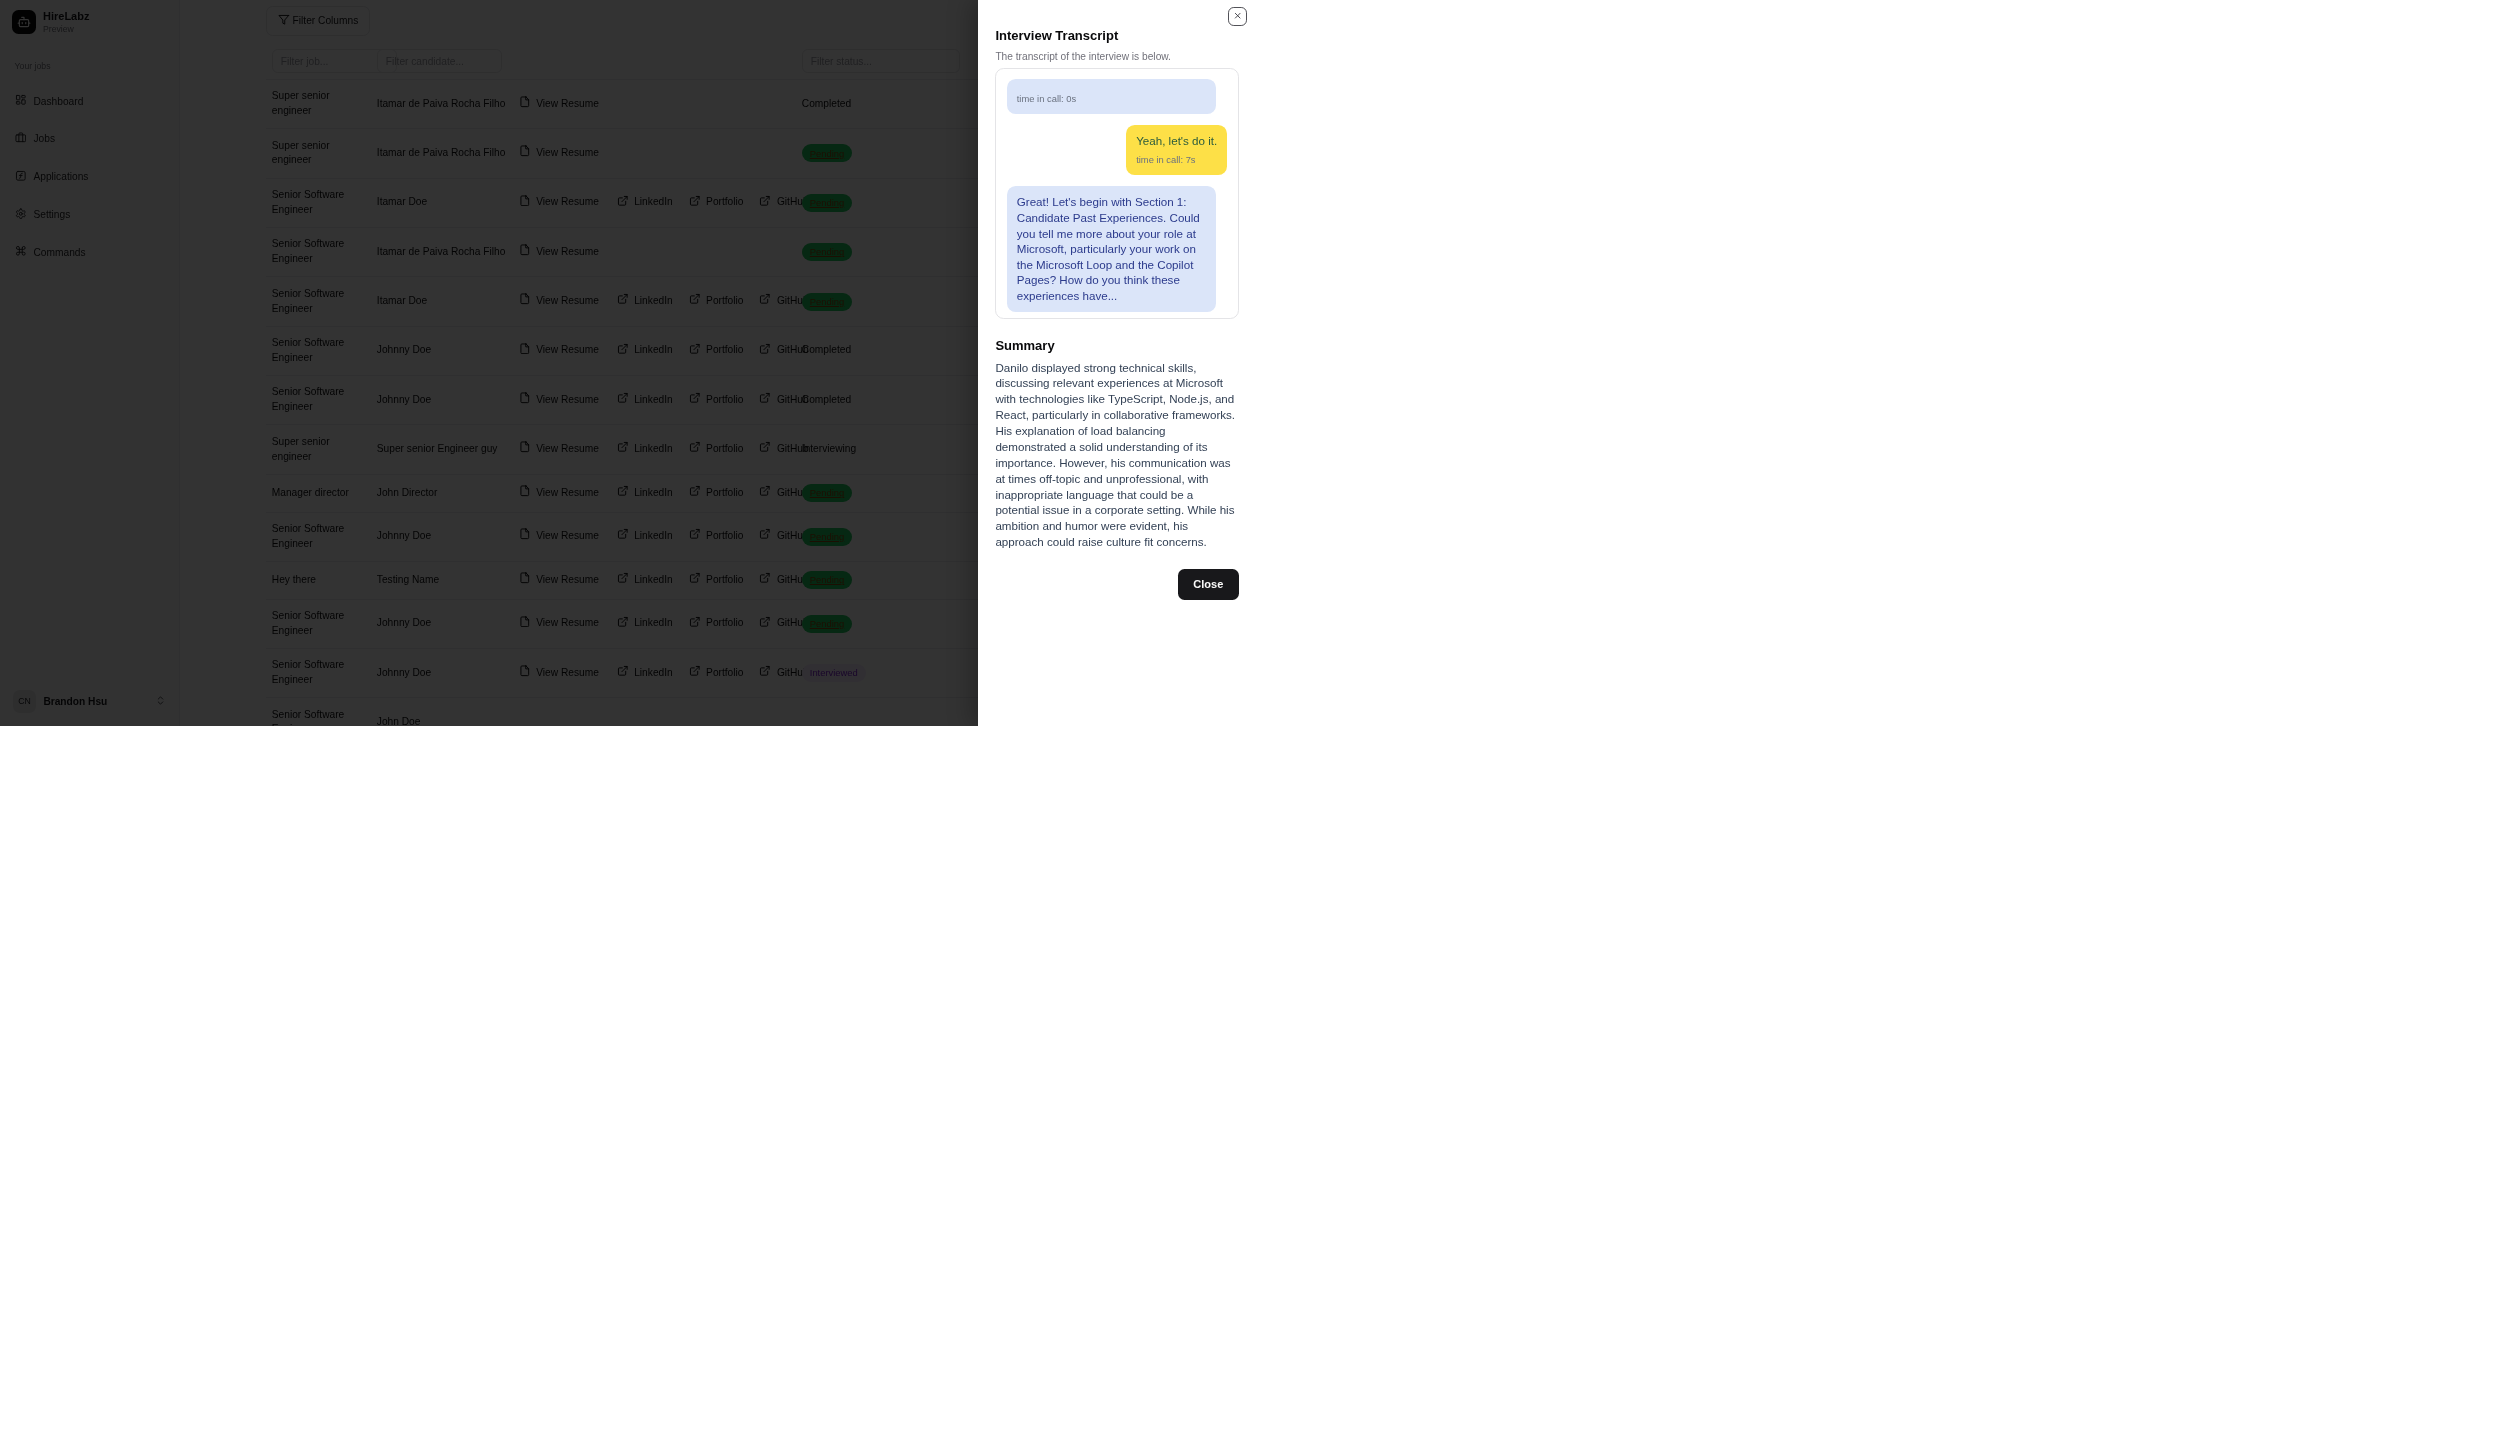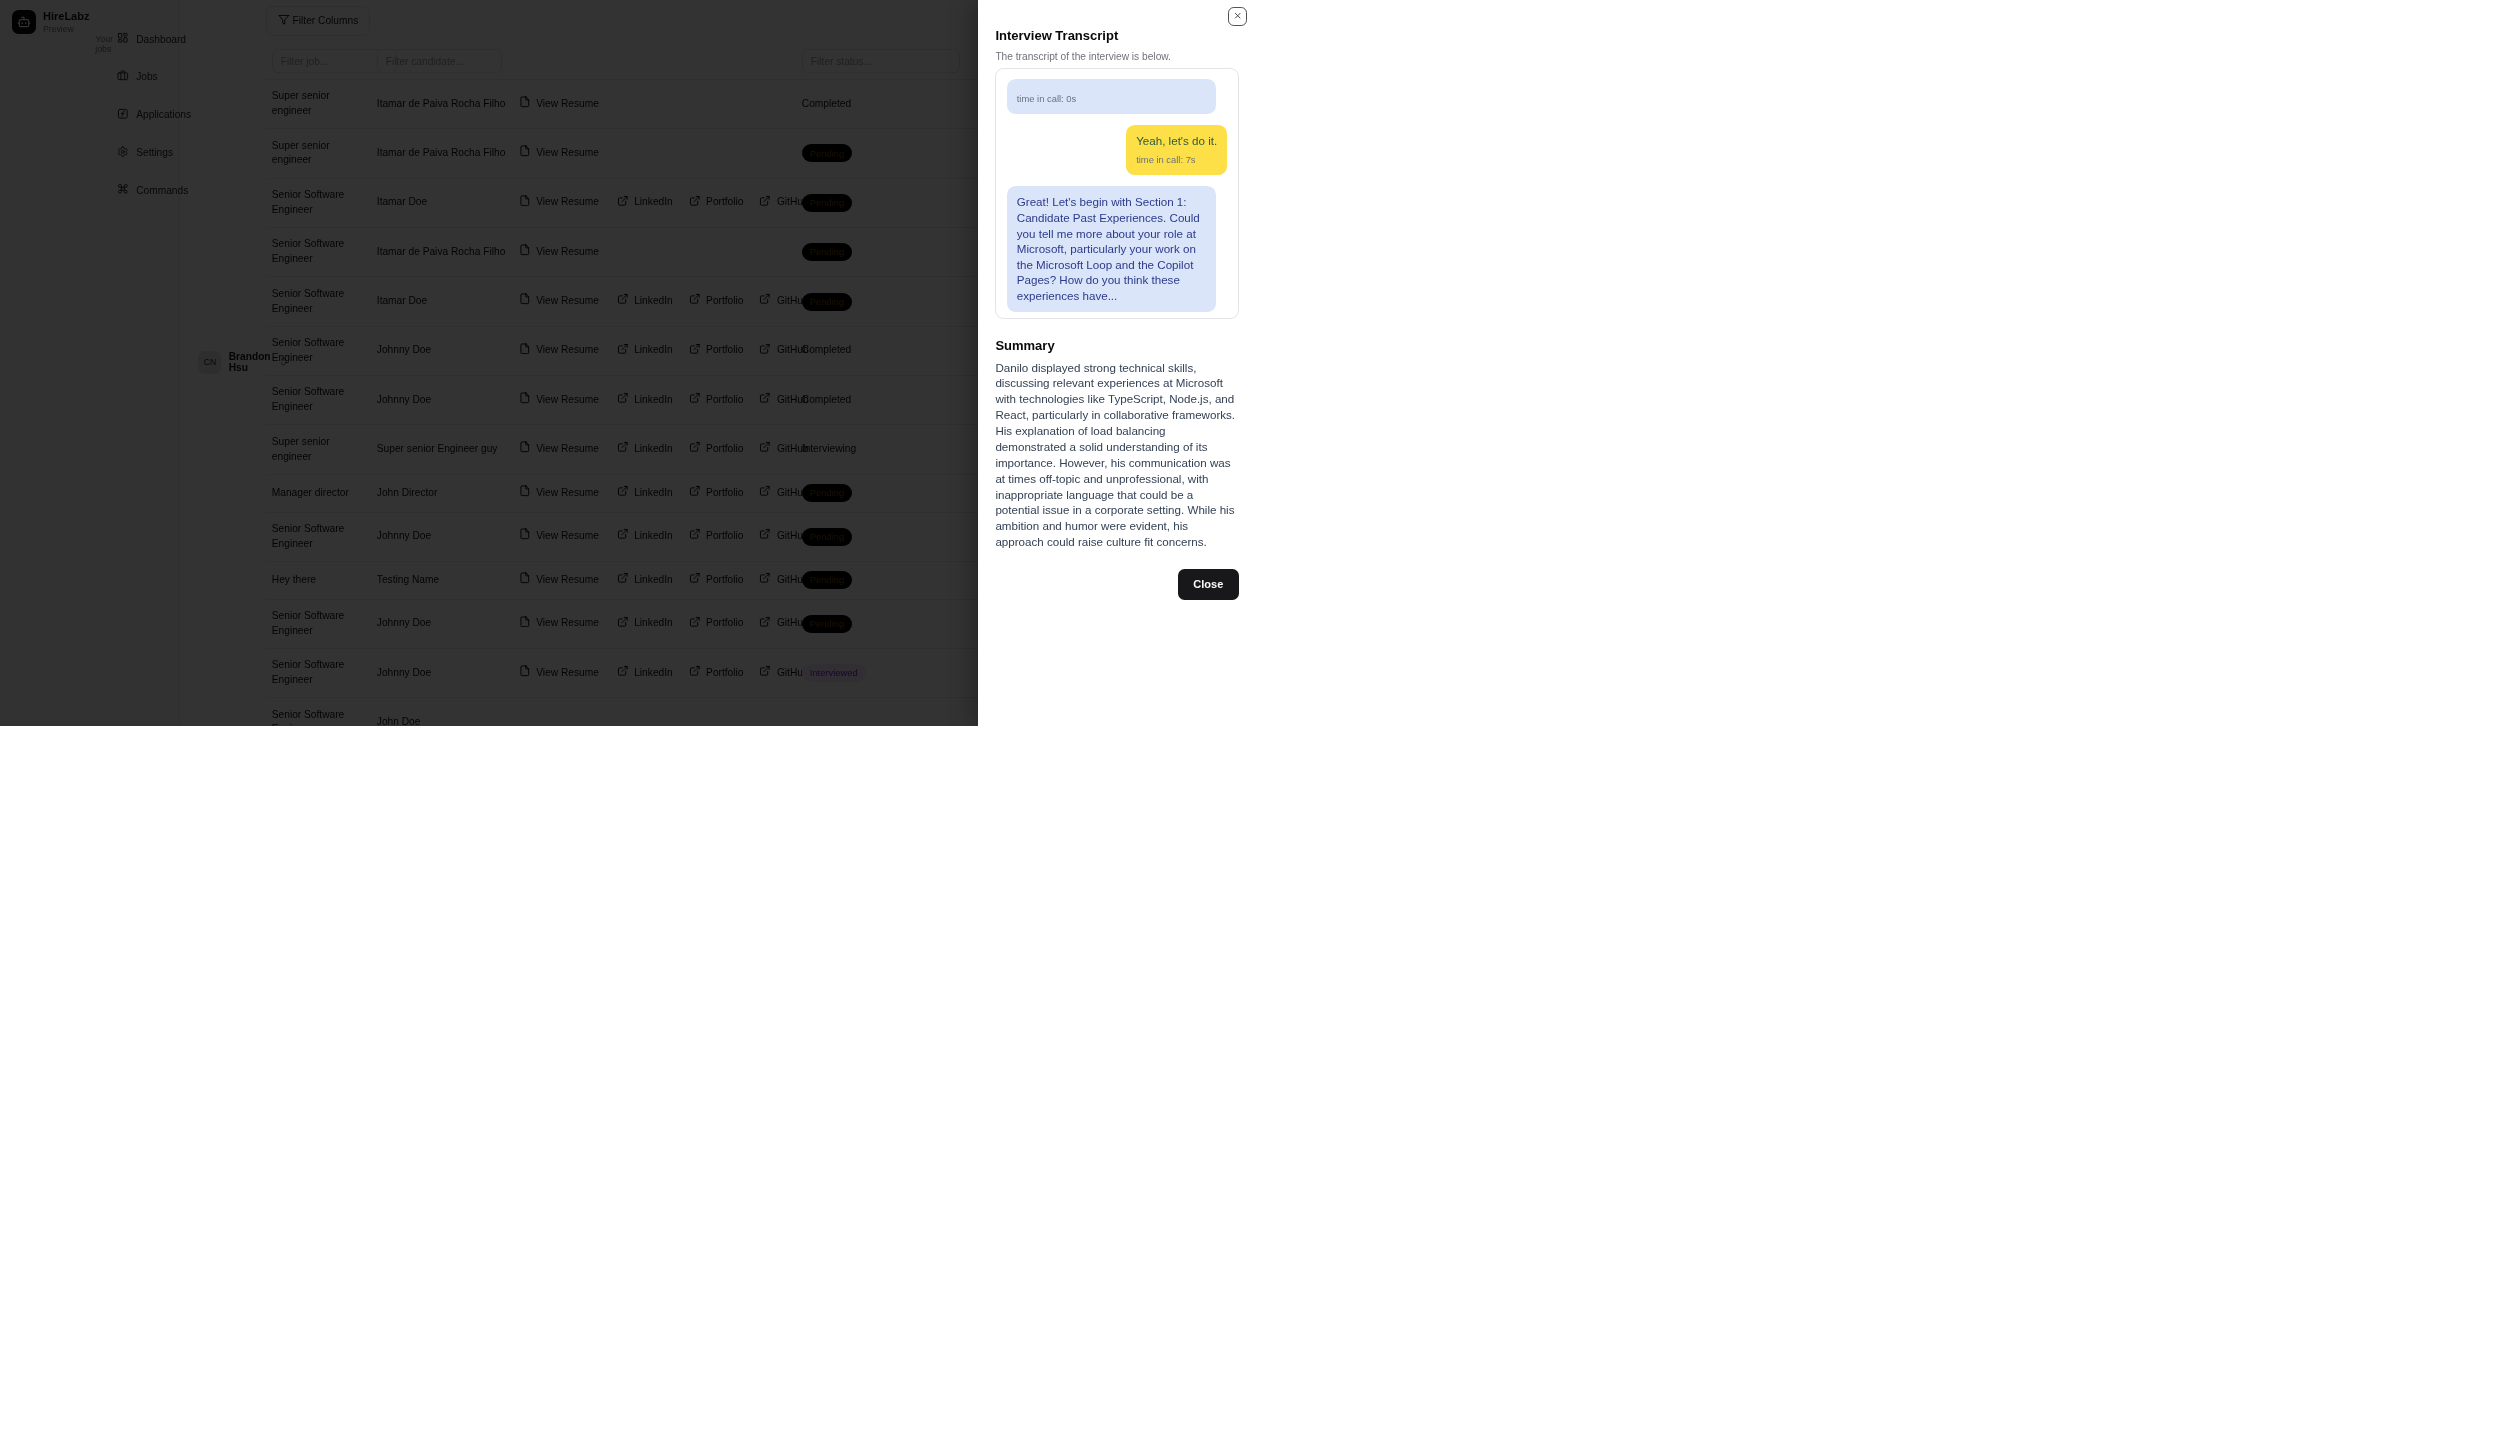--- a/index.html
+++ b/index.html
@@ -3,21 +3,21 @@
 <meta charset="utf-8">
 <style>
   * { box-sizing: border-box; margin: 0; padding: 0; }
   html,body { width:1256px; height:726px; overflow:hidden; background:#fff;
     font-family:"Liberation Sans", sans-serif; }
   .stage { position:relative; width:1256px; height:726px; background:#fff; overflow:hidden; }
   .app { display:flex; width:100%; height:100%; }
 
   
   .sidebar { width:180px; height:100%; background:#fafafa; border-right:0.7px solid #ececee;
-    padding:8.7px 10.2px; display:flex; flex-direction:row; flex-shrink:0; }
+    padding:8.7px 10.2px; display:flex; flex-direction:column; flex-shrink:0; }
   .brand { display:flex; align-items:flex-start; gap:7.3px; padding:1.5px 1.5px; }
   .brand-logo { width:24px; height:24px; background:#0a0a0a; border-radius:6.5px;
     display:flex; align-items:center; justify-content:center; flex-shrink:0; }
   .brand-title { font-size:11px; font-weight:700; color:#18181b; line-height:1.2; }
   .brand-sub { font-size:8.7px; color:#71717a; margin-top:0.7px; }
   .section-label { margin-top:25px; padding-left:4.4px; font-size:8.7px; color:#74747c; }
   .nav { margin-top:20px; display:flex; flex-direction:column; gap:17px; }
   .nav-item { display:flex; align-items:center; gap:7.3px; padding:3.6px 4.4px; border-radius:5.8px;
     font-size:10.2px; color:#27272a; cursor:pointer; }
   .nav-item svg { flex-shrink:0; }
@@ -40,21 +40,21 @@
   tr.filter-row td { padding:5.8px 5.8px; border-bottom:0.7px solid #ececee; }
   .filter-input { width:125px; height:24px; border:0.7px solid #e4e4e7; border-radius:5.8px;
     padding:0 8px; font-size:10.2px; background:transparent; color:#18181b; font-family:inherit; }
   .filter-input::placeholder { color:#9b9ba3; }
   .filter-input.small { width:158px; }
   tbody td { padding:9.4px 5.8px; border-bottom:0.7px solid #ececee; color:#101012;
     vertical-align:middle; line-height:1.45; }
   .cell-link { display:inline-flex; align-items:center; gap:5.8px; color:#101012; cursor:pointer; white-space:nowrap; }
   .links-wrap { display:flex; align-items:center; gap:16px; }
   .pill { display:inline-block; padding:2.2px 8px; border-radius:726px; font-size:9.4px; }
-  .pill.pending { background:#000000; color:#854d0e; }
+  .pill.pending { background:#22c55e; color:#854d0e;text-decoration:underline; }
   .pill.interviewed { background:#f3e8ff; color:#7e22ce; }
   .status-plain { color:#101012; }
 
   
   .overlay { position:absolute; inset:0; background:rgba(0,0,0,0.8); z-index:40; }
   .panel { position:absolute; top:0; right:0; width:278px; height:100%; background:#fff;
     z-index:50; padding:17.4px; box-shadow:-7.3px 0 22px rgba(0,0,0,0.25); }
   .panel-close { position:absolute; top:6.5px; right:8.7px; width:19px; height:19px;
     border:1.5px solid #515157; border-radius:5.8px; background:#fff; display:flex;
     align-items:center; justify-content:center; cursor:pointer; }

